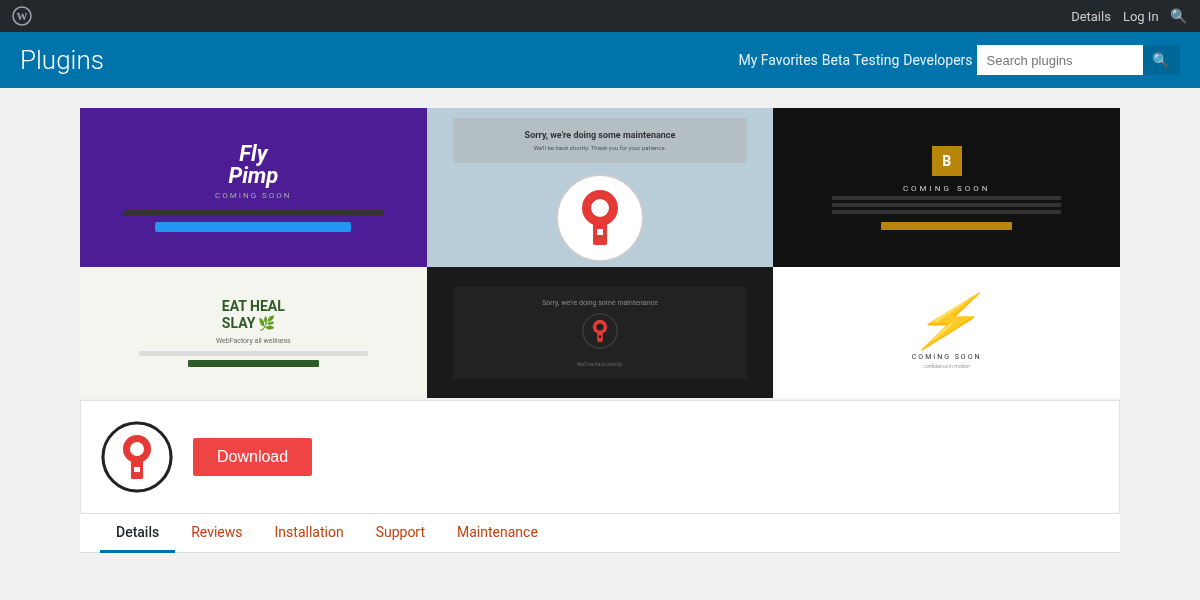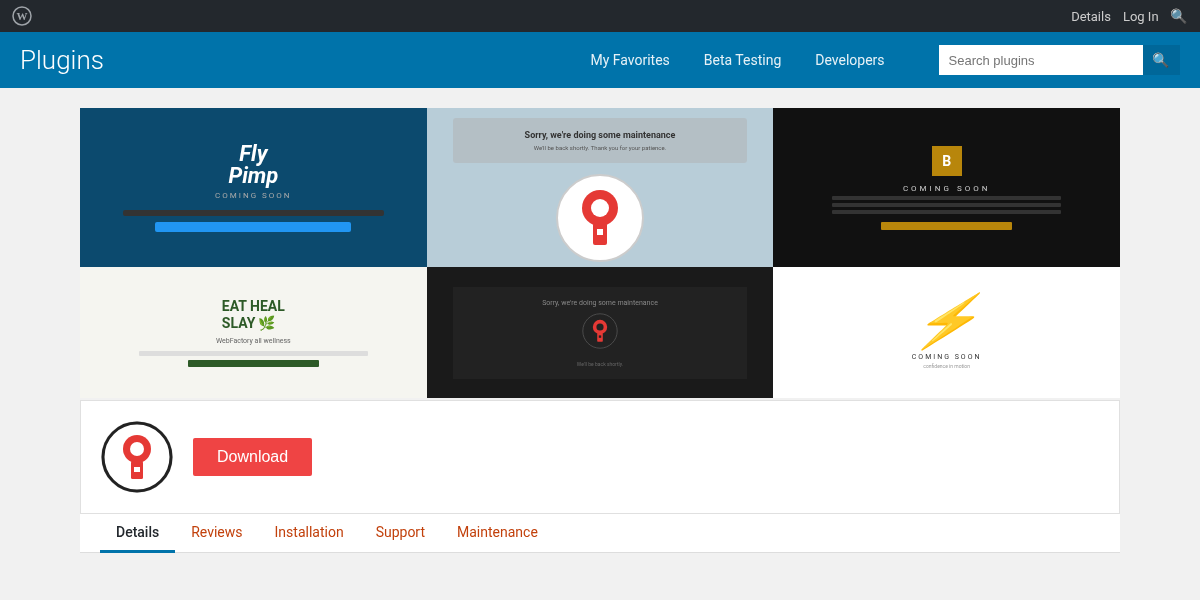--- a/index.html
+++ b/index.html
@@ -35,36 +35,35 @@
       display: flex;
       align-items: center;
       height: 56px;
     }
     .plugin-header-title {
       color: #fff;
       font-size: 26px;
       font-weight: 300;
       margin-right: auto;
     }
-    .header-nav { display: flex; align-items: center; gap: 34px; }
+    .header-nav { display: flex; align-items: center; gap: 4px; }
     .header-nav a {
       color: #fff;
       text-decoration: none;
       font-size: 14px;
       opacity: 0.9;
     }
     .search-wrapper { display: flex; align-items: center; }
     .search-input {
       padding: 5px 10px;
       border: none;
       outline: none;
       font-size: 13px;
-      width: 204px;
+      width: 166px;
       height: 30px;
-      margin-left: 20px;
     }
     .search-btn {
       background: #006799;
       border: none;
       color: #fff;
       padding: 0 10px;
       height: 30px;
       cursor: pointer;
       font-size: 14px;
     }
@@ -84,21 +83,21 @@
       background: #000;
       overflow: hidden;
       position: relative;
       display: grid;
       grid-template-columns: 1fr 1fr 1fr;
       grid-template-rows: 1fr 1fr;
     }
 
     
     .fly-pimp-cell {
-      background: #0c4a6e;
+      background: #4c1d95;
       display: flex;
       flex-direction: column;
       align-items: center;
       justify-content: center;
       color: #fff;
       padding: 10px;
     }
     .fly-pimp-title {
       font-size: 22px;
       font-style: italic;

